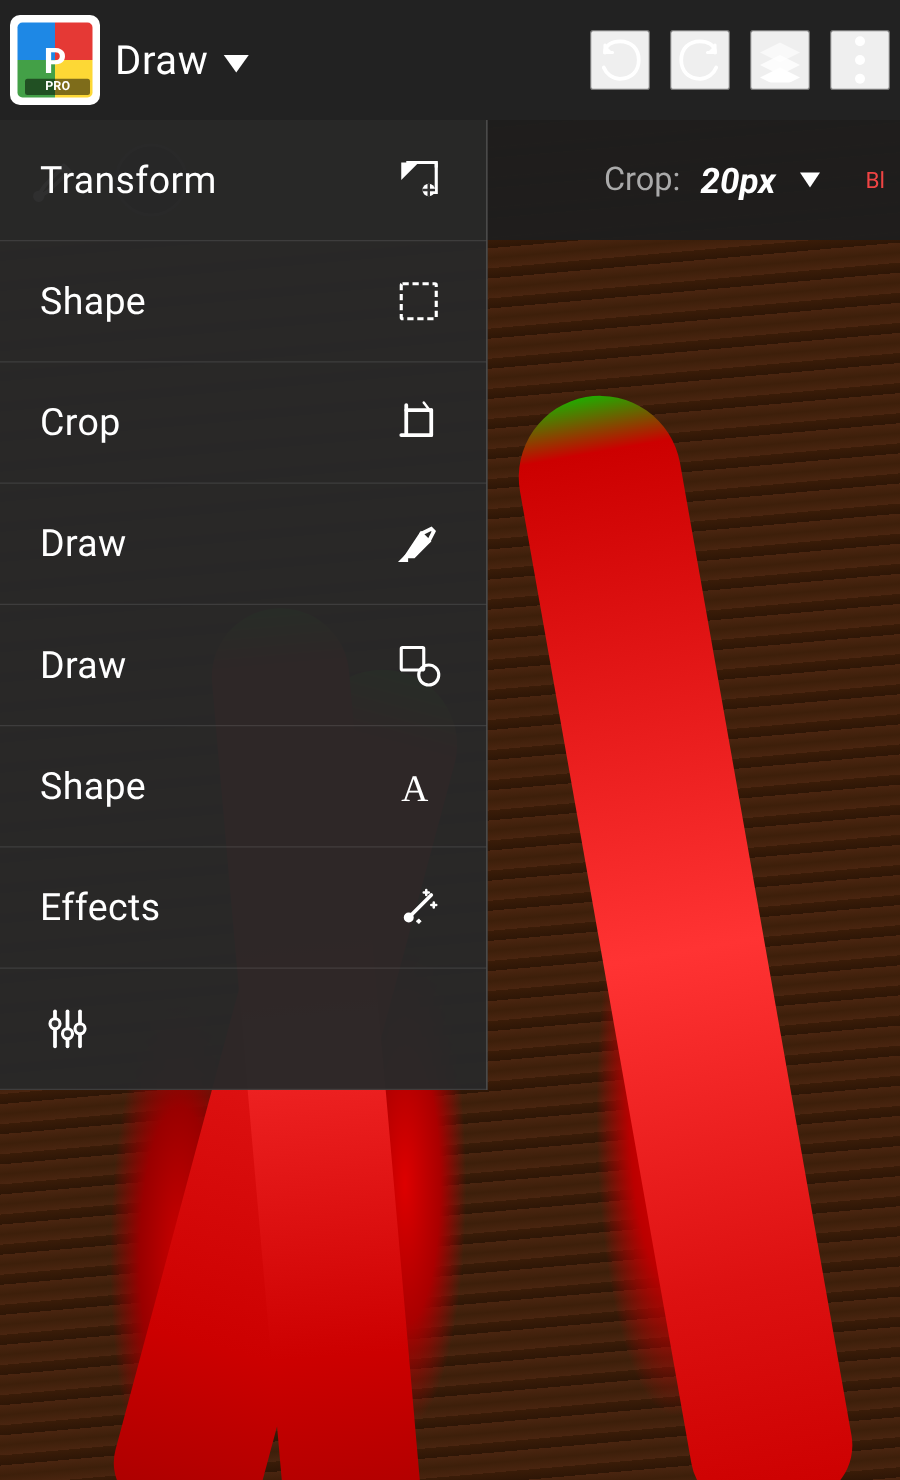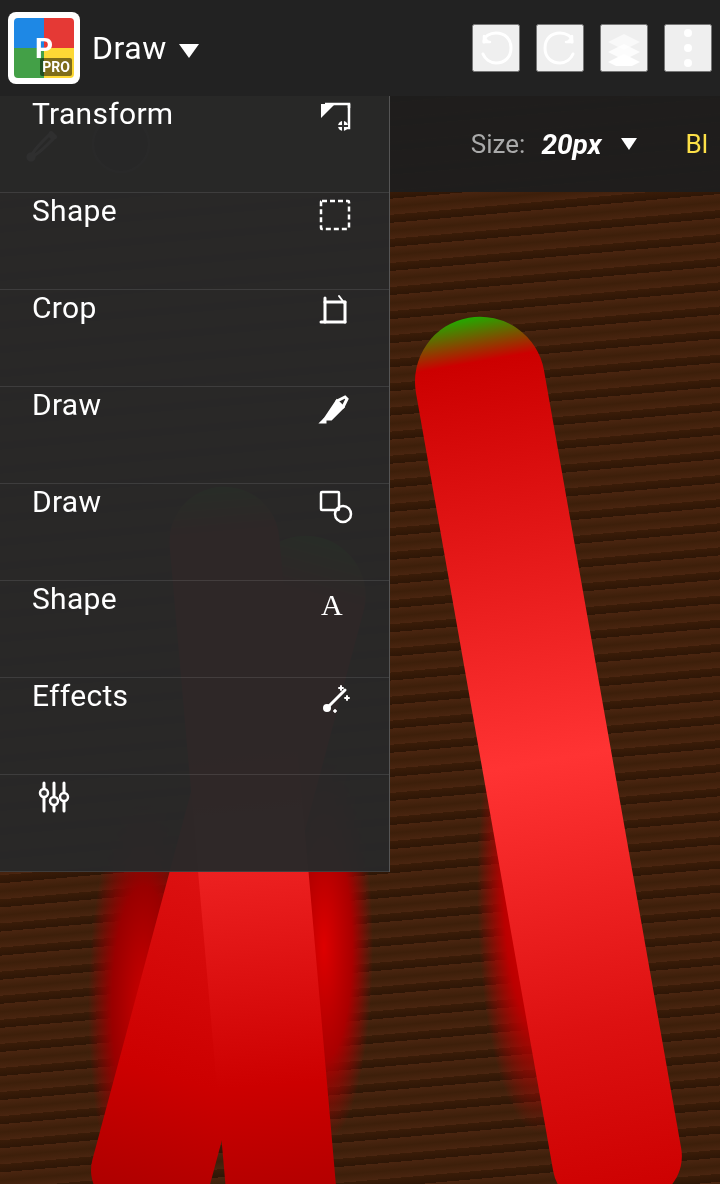--- a/index.html
+++ b/index.html
@@ -111,25 +111,25 @@
       display: flex;
       align-items: center;
       justify-content: center;
       position: relative;
     }
 
     .app-logo-pro {
       position: absolute;
       bottom: 2px;
       right: 2px;
-      font-size: 14px;
+      font-size: 10px;
       color: white;
       font-weight: bold;
       background: rgba(0,0,0,0.5);
-      padding: 1px 2px;
+      padding: 1px 16px;
       border-radius: 2px;
     }
 
     .header-title {
       color: white;
       font-size: 32px;
       font-weight: 400;
       flex: 1;
       letter-spacing: 0.5px;
     }
@@ -213,38 +213,39 @@
       width: 0;
       height: 0;
       border-left: 8px solid transparent;
       border-right: 8px solid transparent;
       border-top: 12px solid white;
       margin-left: 4px;
       vertical-align: middle;
     }
 
     .bl-label {
-      color: #fde047;
-      font-size: 26px;
-      margin-left: 32px;
+      color: #ef4444;
+      font-size: 18px;
+      margin-left: 20px;
     }
 
     
     .dropdown-menu {
       position: absolute;
       top: 96px;
       left: 0;
       width: 390px;
       background: rgba(40, 40, 40, 0.97);
       z-index: 200;
       border-right: 1px solid #555;
     }
 
     .menu-item {
       display: flex;
+      align-items: center;
       justify-content: space-between;
       height: 97px;
       padding: 0 32px;
       border-bottom: 1px solid rgba(255,255,255,0.1);
       cursor: pointer;
     }
 
     .menu-item-label {
       color: white;
       font-size: 30px;
@@ -319,21 +320,21 @@
   <div class="brush-icon-btn">
     <svg width="42" height="42" viewBox="0 0 42 42" fill="none" stroke="white" stroke-width="3" stroke-linecap="round">
       <path d="M8 34 C10 28 14 24 20 18 L26 12 L30 16 L24 22 C18 28 14 32 8 34Z"></path>
       <path d="M28 10 L32 14" stroke="white" stroke-width="4"></path>
       <circle cx="8" cy="34" r="3" fill="white"></circle>
     </svg>
   </div>
 
   <div class="color-circle" style="background:#111;border:2px solid #555;"></div>
 
-  <span class="size-label">Size:</span>
+  <span class="size-label">Crop:</span>
   <span class="size-value">20px</span>
   <span class="size-caret"></span>
   <span class="bl-label">Bl</span>
 </div>
 
 <div class="dropdown-menu">
 
   <div class="menu-item">
     <span class="menu-item-label">Transform</span>
     <span class="menu-item-icon">

